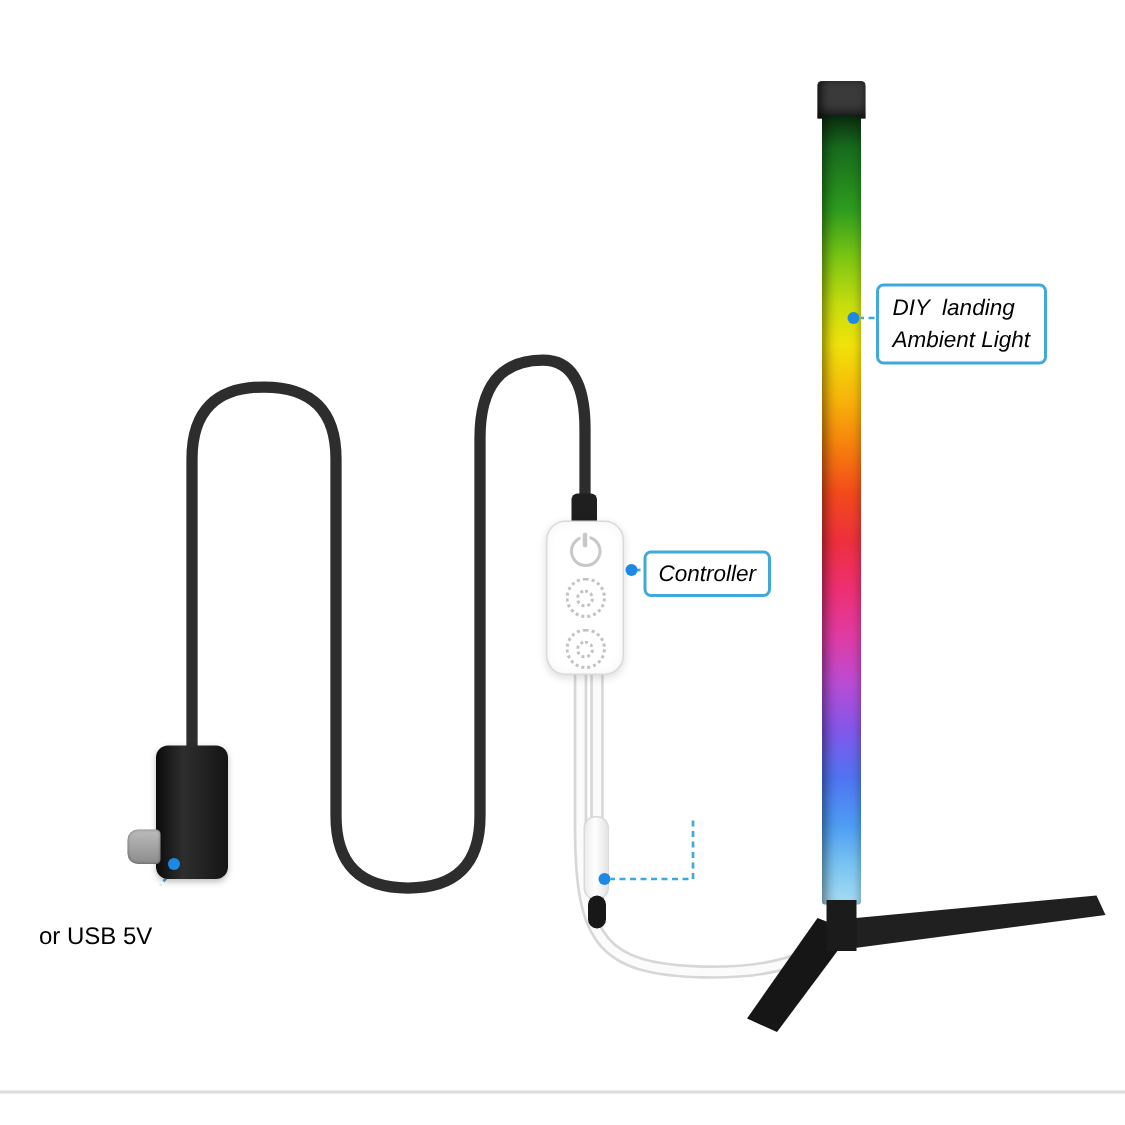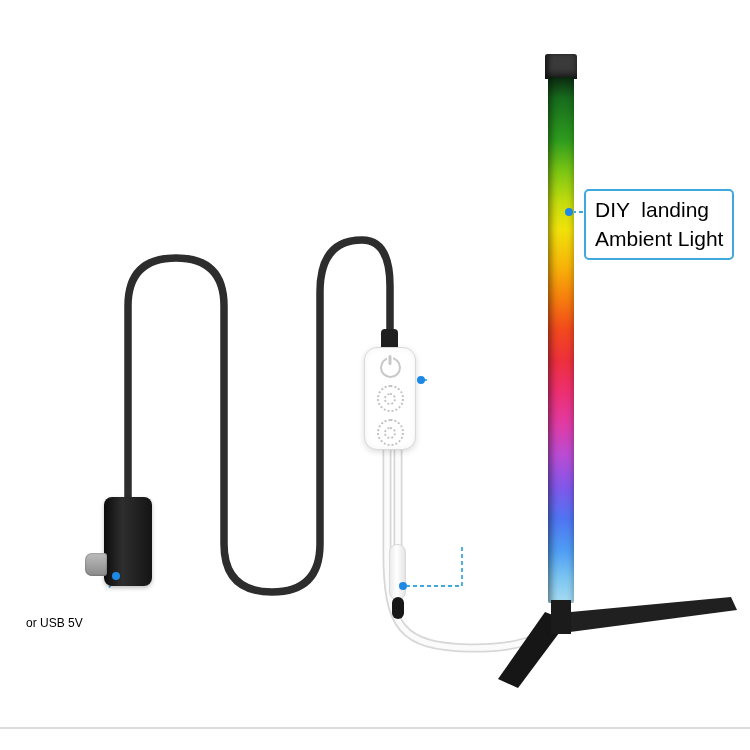--- a/index.html
+++ b/index.html
@@ -55,27 +55,27 @@
   
   .recv-body { position: absolute; left: 389px; top: 544px; width: 17px; height: 56px;
     background: linear-gradient(90deg, #ebebeb, #ffffff 45%, #e4e4e4);
     border: 1px solid var(--device-border, #d9d9d9); border-radius: 8px; box-sizing: border-box; }
   .recv-tip { position: absolute; left: 392px; top: 597px; width: 12px; height: 22px;
     background: #181818; border-radius: 6px; }
 
   
   .callout { position: absolute; border: 2px solid var(--callout-border, #3fa9dc);
     border-radius: 5px; background: #fff; color: #000;
-    font-size: 21px; line-height: 1.4; padding: 3px 8px; white-space: nowrap; }
+    font-size: 15px; line-height: 1.4; padding: 3px 8px; white-space: nowrap; font-style: italic; }
   #lamp-label { left: 584px; top: 189px; padding: 4px 9px; }
   #lamp-label div { white-space: pre; }
   #controller-label { left: 429px; top: 367px; }
   #receiver-label { left: 411px; top: 521px; }
   #power-label { left: 8px; top: 589px; }
-  .plain-label { position: absolute; left: 26px; top: 616px; font-size: 12px; color: #000; }
+  .plain-label { position: absolute; left: 26px; top: 616px; font-size: 16px; color: #000; }
 
   .dot { position: absolute; width: 8px; height: 8px; border-radius: 50%;
     background: var(--callout-dot, #1e88e5); }
 
   .bottom-line { position: absolute; left: 0; top: 727px; width: 750px; height: 2px; background: #dcdcdc; }
 </style>
 </head>
 <body>
 
 <div class="stage">
@@ -120,20 +120,21 @@
     </div>
   </div>
 
   <div class="recv-body"></div>
   <div class="recv-tip"></div>
 
   <div class="callout" id="lamp-label">
     <div>DIY  landing</div>
     <div>Ambient Light</div>
   </div>
+  <div class="callout" id="controller-label">Controller</div>
   <div class="plain-label">or USB 5V</div>
 
   <div class="dot" style="left:565px; top:208px;"></div>
   <div class="dot" style="left:417px; top:376px;"></div>
   <div class="dot" style="left:399px; top:582px;"></div>
   <div class="dot" style="left:112px; top:572px;"></div>
 
   <div class="bottom-line"></div>
 </div>
 

